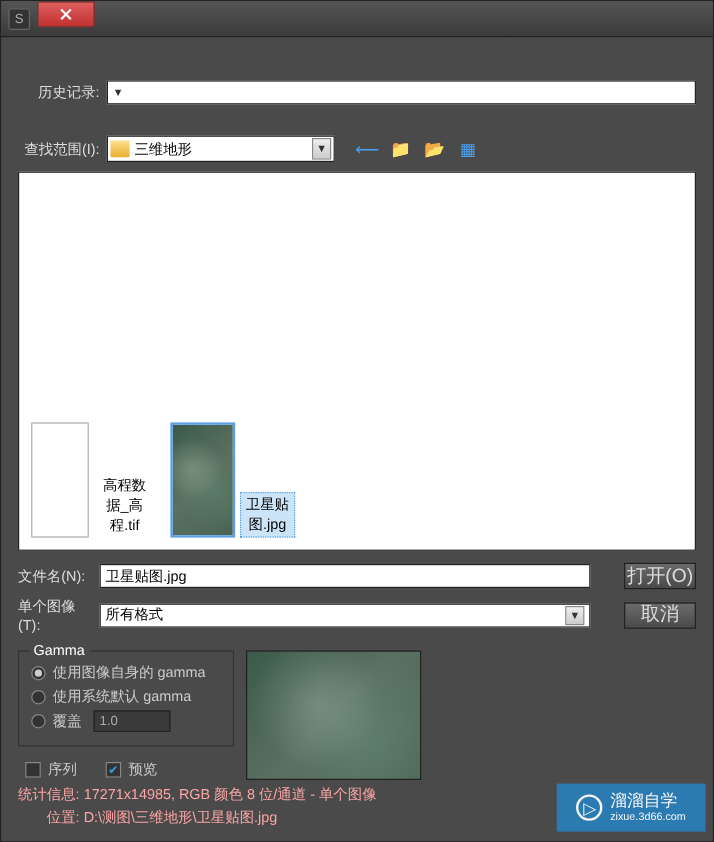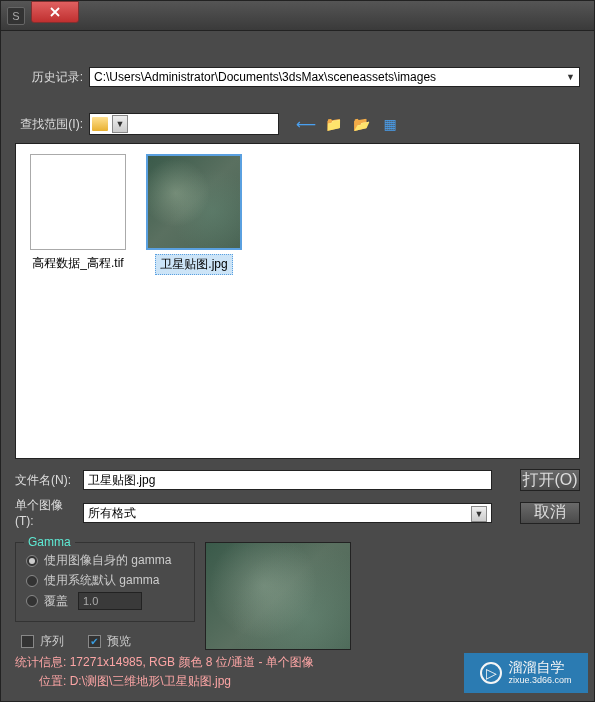--- a/index.html
+++ b/index.html
@@ -21,43 +21,43 @@
 
 .folder-combo { flex: 1; height: 22px; background: #fff; border: 1px solid #222; display: flex; align-items: center; padding: 0 2px; max-width: 190px; }
 .folder-combo .icon { width: 16px; height: 14px; background: linear-gradient(#ffe090, #e8b030); border-radius: 1px; margin-right: 4px; }
 .folder-combo .txt { flex: 1; color: #000; font-size: 12px; }
 .folder-combo .arrow { width: 16px; height: 18px; background: linear-gradient(#eee,#ccc); border: 1px solid #888; display: flex; align-items: center; justify-content: center; font-size: 9px; color: #333; }
 
 .tool-icons { display: flex; gap: 10px; margin-left: 12px; }
 .tool-icons span { width: 18px; height: 18px; display: inline-flex; align-items: center; justify-content: center; font-size: 14px; }
 
 .file-area { background: #fff; border: 1px solid #222; height: 316px; padding: 10px; display: flex; gap: 12px; }
-.file-item { width: 104px; display: flex; flex-direction: column; align-items: center; gap: 4px; }
+.file-item { width: 104px; display: flex; flex-direction: row; align-items: flex-end; gap: 4px; }
 .thumb { width: 96px; height: 96px; border: 1px solid #aaa; background: #fff; }
 .thumb.sat { background: linear-gradient(135deg, #3a5a4a, #5a7060, #4a6555); position: relative; }
 .thumb.sat::after { content:""; position:absolute; inset:0; background: radial-gradient(circle at 30% 40%, rgba(200,220,190,0.3), transparent 40%), radial-gradient(circle at 70% 60%, rgba(100,140,120,0.4), transparent 50%); }
 .file-item.selected .thumb { border: 2px solid #5aa0e0; }
 .file-item .fname { font-size: 12px; color: #000; text-align: center; padding: 1px 4px; }
 .file-item.selected .fname { background: #cce4f7; border: 1px dotted #5aa0e0; }
 
 .name-row { display: flex; align-items: center; gap: 6px; margin-top: 10px; }
 .name-row .lbl2 { width: 62px; color: #ddd; font-size: 12px; }
 .text-input { flex: 1; height: 20px; background: #fff; border: 1px solid #222; color: #000; font-size: 12px; padding: 0 4px; display:flex; align-items:center; }
 .btn { width: 60px; height: 22px; background: linear-gradient(#6a6a6a,#4a4a4a); border: 1px solid #222; color: #ddd; font-size: 16px; display: flex; align-items: center; justify-content: center; }
 
-.combo { flex: 1; height: 20px; background: #fff; border: 1px solid #222; display: flex; align-items: flex-end; padding: 0 4px; }
+.combo { flex: 1; height: 20px; background: #fff; border: 1px solid #222; display: flex; align-items: center; padding: 0 4px; }
 .combo .txt { flex: 1; color: #000; font-size: 12px; }
 .combo .arrow { width: 16px; height: 16px; background: linear-gradient(#eee,#ccc); border: 1px solid #888; display:flex; align-items:center; justify-content:center; font-size:9px; color:#333; }
 
 .bottom { display: flex; gap: 10px; margin-top: 14px; }
 .left-btns { display: flex; flex-direction: column; gap: 6px; }
 .left-btns .btn { width: 62px; }
 
 .gamma-group { border: 1px solid #333; padding: 6px 10px 8px 10px; position: relative; width: 180px; }
-.gamma-group .legend { position: absolute; top: -8px; left: 8px; background: #4a4a4a; padding: 0 4px; color: #5eead4; font-size: 12px; }
+.gamma-group .legend { position: absolute; top: -8px; left: 8px; background: #4a4a4a; padding: 0 4px; color: #ffffff; font-size: 12px; }
 .radio-row { display: flex; align-items: center; gap: 6px; color: #ccc; font-size: 12px; margin: 3px 0; }
 .radio { width: 12px; height: 12px; border-radius: 50%; border: 1px solid #888; background: #333; display: inline-flex; align-items: center; justify-content: center; }
 .radio.checked::after { content:""; width:6px; height:6px; border-radius:50%; background:#ccc; }
 .spin { width: 64px; height: 18px; background: #3a3a3a; border: 1px solid #222; color: #aaa; font-size: 11px; padding: 0 4px; display:inline-flex; align-items:center; margin-left: 4px; }
 
 .check-row { display: flex; gap: 24px; margin-top: 8px; margin-left: 6px; }
 .check { width: 13px; height: 13px; border: 1px solid #888; background: #333; display:inline-flex; align-items:center; justify-content:center; font-size:10px; color:#3a9de0; }
 .check.checked::after { content:"✔"; }
 
 .preview { width: 146px; height: 108px; border: 1px solid #222; background: linear-gradient(135deg, #3a5a4a, #5a7060, #4a6555); position: relative; }
@@ -79,29 +79,29 @@
       <svg width="12" height="12" viewBox="0 0 12 12">
           <path d="M2 2 L10 10 M10 2 L2 10" stroke="#fff" stroke-width="1.8"></path>
         </svg>
     </div>
   </div>
 
   <div class="body">
     <div class="row">
       <span class="lbl">历史记录:</span>
       <div class="history-input">
-        <span style="flex:1">C:\Users\Administrator\Documents\3dsMax\sceneassets\images</span>
         <span style="font-size:9px;color:#333">▼</span>
       </div>
     </div>
 
     <div class="row">
       <span class="lbl">查找范围(I):</span>
       <div class="folder-combo">
         <span class="icon"></span>
+        <span class="txt">三维地形</span>
         <span class="arrow">▼</span>
       </div>
       <div class="tool-icons">
         <span style="color:#4aa0f0">⟵</span>
         <span style="color:#e8b030">📁</span>
         <span style="color:#e8b030">📂</span>
         <span style="color:#4aa0f0">▦</span>
       </div>
     </div>
 

